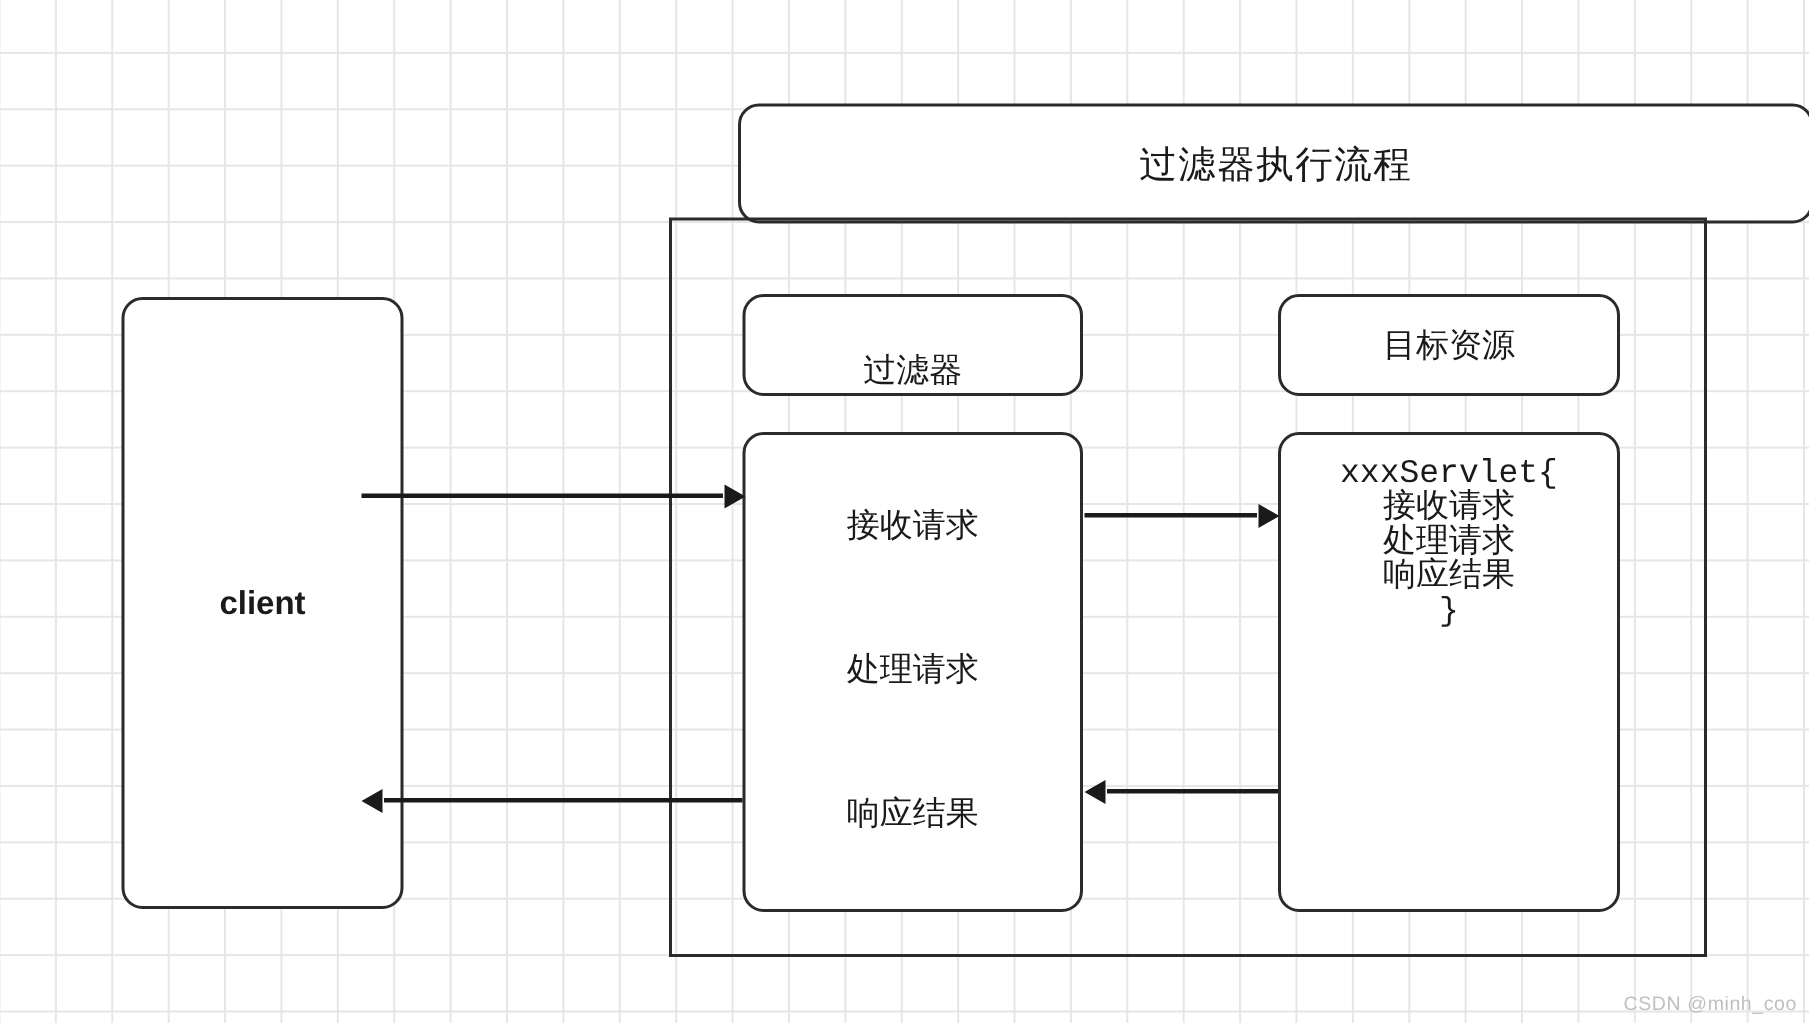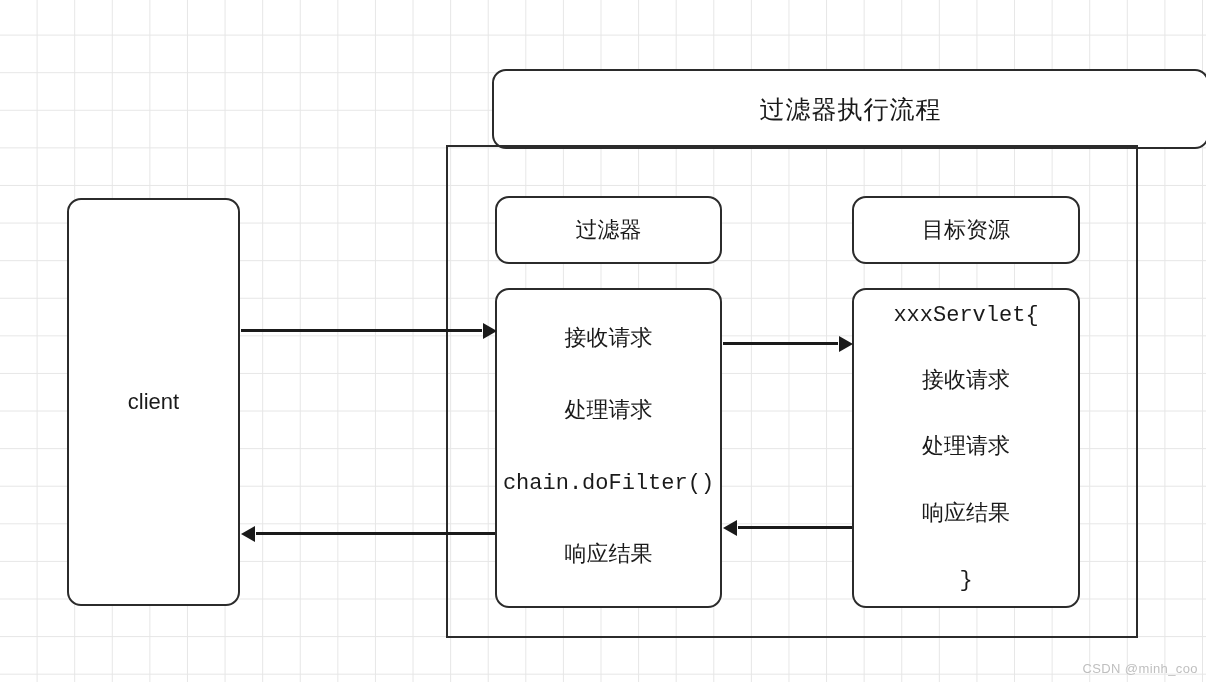--- a/index.html
+++ b/index.html
@@ -47,45 +47,47 @@
     margin-top: 25px;
   }
   #outer-container {
     left: 446px; top: 145px;
     width: 692px; height: 493px;
     background: transparent;
     border-width: 2.4px;
     display: block;
   }
   #client-box {
-    left: 67px; top: 198px;
-    width: 173px; height: 408px;
+    left: 81px; top: 198px;
+    width: 188px; height: 408px;
     font-size: 22px;
+    font-weight: bold;
   }
   #filter-header {
     left: 495px; top: 196px;
     width: 227px; height: 68px;
     font-size: 22px;
+    justify-content: flex-end;
   }
   #resource-header {
     left: 852px; top: 196px;
     width: 228px; height: 68px;
     font-size: 22px;
   }
   #filter-body {
     left: 495px; top: 288px;
     width: 227px; height: 320px;
     justify-content: space-around;
     font-size: 22px;
     padding: 14px 4px;
   }
   #servlet-body {
     left: 852px; top: 288px;
     width: 228px; height: 320px;
-    justify-content: space-between;
+    justify-content: flex-start;
     font-size: 22px;
     padding: 14px 4px;
   }
   .line-item {
     text-align: center;
     line-height: 1.18;
     white-space: nowrap;
     font-family: Liberation Mono, monospace;
   }
   #servlet-body .line-item { line-height: 1.05; }
@@ -147,21 +149,20 @@
     <span>client</span>
   </div>
 
   <div id="filter-header" class="box rounded">
     <span>过滤器</span>
   </div>
 
   <div id="filter-body" class="box rounded">
     <div class="line-item">接收请求</div>
     <div class="line-item">处理请求</div>
-    <div class="line-item">chain.doFilter()</div>
     <div class="line-item">响应结果</div>
   </div>
 
   <div id="resource-header" class="box rounded">
     <span>目标资源</span>
   </div>
 
   <div id="servlet-body" class="box rounded">
     <div class="line-item">xxxServlet{</div>
     <div class="line-item">接收请求</div>

